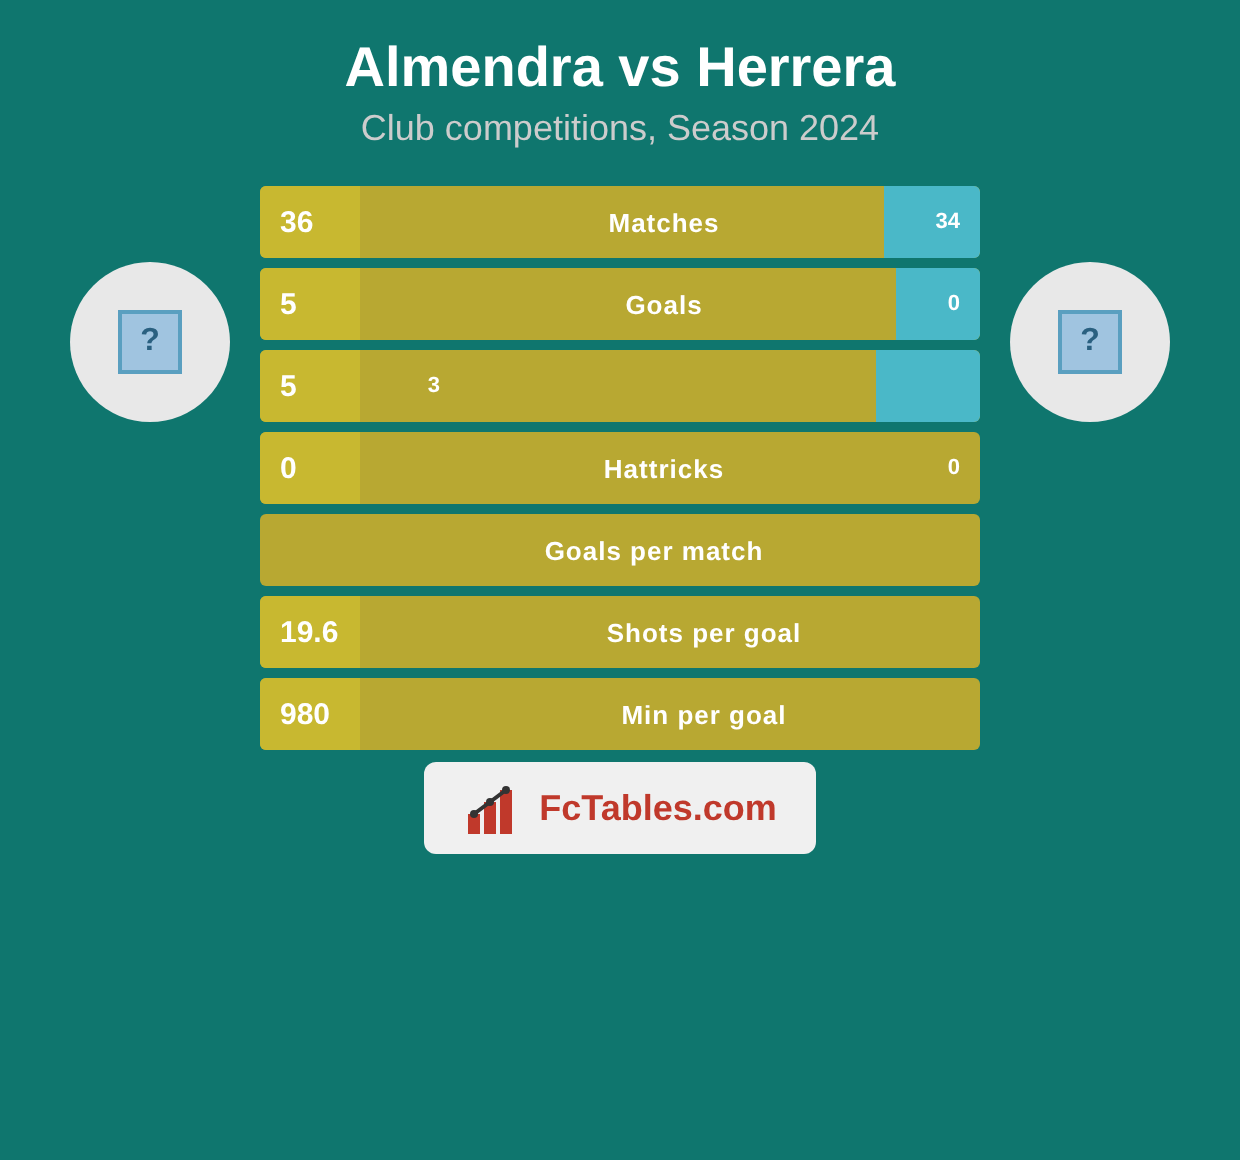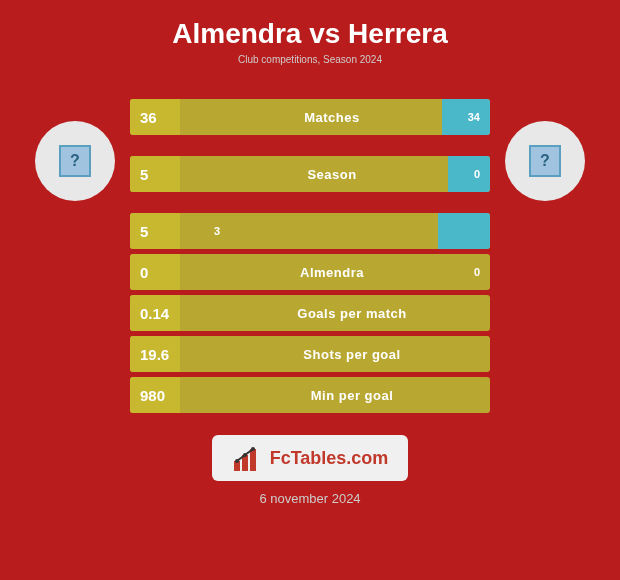--- a/index.html
+++ b/index.html
@@ -11,37 +11,37 @@
       font-family: Arial, sans-serif;
       overflow: hidden;
       display: flex;
       flex-direction: column;
       align-items: center;
     }
 
     .page-container {
       width: 620px;
       height: 580px;
-      background-color: #b91c1c;
+      background-color: #0f766e;
       display: flex;
       flex-direction: column;
       align-items: center;
       padding: 18px 20px 12px 20px;
     }
 
     .title {
       font-size: 28px;
       font-weight: bold;
       color: #ffffff;
       text-align: center;
       margin-bottom: 4px;
     }
 
     .subtitle {
-      font-size: 10px;
+      font-size: 18px;
       color: #cccccc;
       text-align: center;
       margin-bottom: 18px;
     }
 
     .comparison-area {
       width: 100%;
       display: flex;
       flex-direction: row;
       align-items: flex-start;
@@ -133,21 +133,20 @@
       display: flex;
       align-items: center;
       min-width: 50px;
       justify-content: flex-end;
       z-index: 2;
     }
 
     
     .stat-row.has-right-fill {
       position: relative;
-      margin-top: 16px;
     }
 
     .right-fill {
       position: absolute;
       right: 0;
       top: 0;
       height: 100%;
       background-color: #4ab8c8;
       z-index: 1;
     }
@@ -185,21 +184,21 @@
       flex: 1;
       text-align: center;
       font-size: 13px;
       font-weight: bold;
       color: #ffffff;
       letter-spacing: 0.5px;
       margin-left: 34px;
     }
 
     .logo-area {
-      margin-top: 22px;
+      margin-top: 6px;
       background-color: #f0f0f0;
       border-radius: 6px;
       padding: 8px 20px;
       display: flex;
       align-items: center;
       gap: 8px;
     }
 
     .logo-icon {
       width: 30px;
@@ -240,37 +239,36 @@
 
     <div class="stats-center" id="stats-container">
     <div class="stat-row has-right-fill">
         <div class="stat-left-value">36</div>
         <div class="stat-label">Matches</div>
         <div class="right-fill" style="width:48px;"></div>
         <div class="stat-right-value">34</div>
       </div>
         <div class="stat-row has-right-fill">
         <div class="stat-left-value">5</div>
-        <div class="stat-label">Season</div>
+        <div class="stat-label">Goals</div>
         <div class="right-fill" style="width:42px;"></div>
         <div class="stat-right-value">0</div>
       </div>
         <div class="stat-row has-right-fill">
         <div class="stat-left-value">5</div>
         <div class="right-fill" style="width:52px;"></div>
         <div class="stat-right-value">3</div>
       </div>
         <div class="stat-row">
         <div class="stat-left-value">0</div>
-        <div class="stat-label">Almendra</div>
+        <div class="stat-label">Hattricks</div>
 
         <div class="stat-right-value">0</div>
       </div>
         <div class="stat-row-single">
-        <div class="stat-single-value">0.14</div>
         <div class="stat-single-label">Goals per match</div>
       </div>
         <div class="stat-row-single">
         <div class="stat-single-value">19.6</div>
         <div class="stat-single-label">Shots per goal</div>
       </div>
         <div class="stat-row-single">
         <div class="stat-single-value">980</div>
         <div class="stat-single-label">Min per goal</div>
       </div>
@@ -292,14 +290,13 @@
       <polyline points="5,18 13,12 21,6" stroke="#333" stroke-width="2" fill="none"></polyline>
       <circle cx="5" cy="18" r="2" fill="#333"></circle>
       <circle cx="13" cy="12" r="2" fill="#333"></circle>
       <circle cx="21" cy="6" r="2" fill="#333"></circle>
     </svg>
     <span class="logo-text">
       <span>Fc</span><span style="color:#c0392b;">Tables.com</span>
     </span>
   </div>
 
-  <p class="date-text">6 november 2024</p>
 </div>
 
 </body></html>

